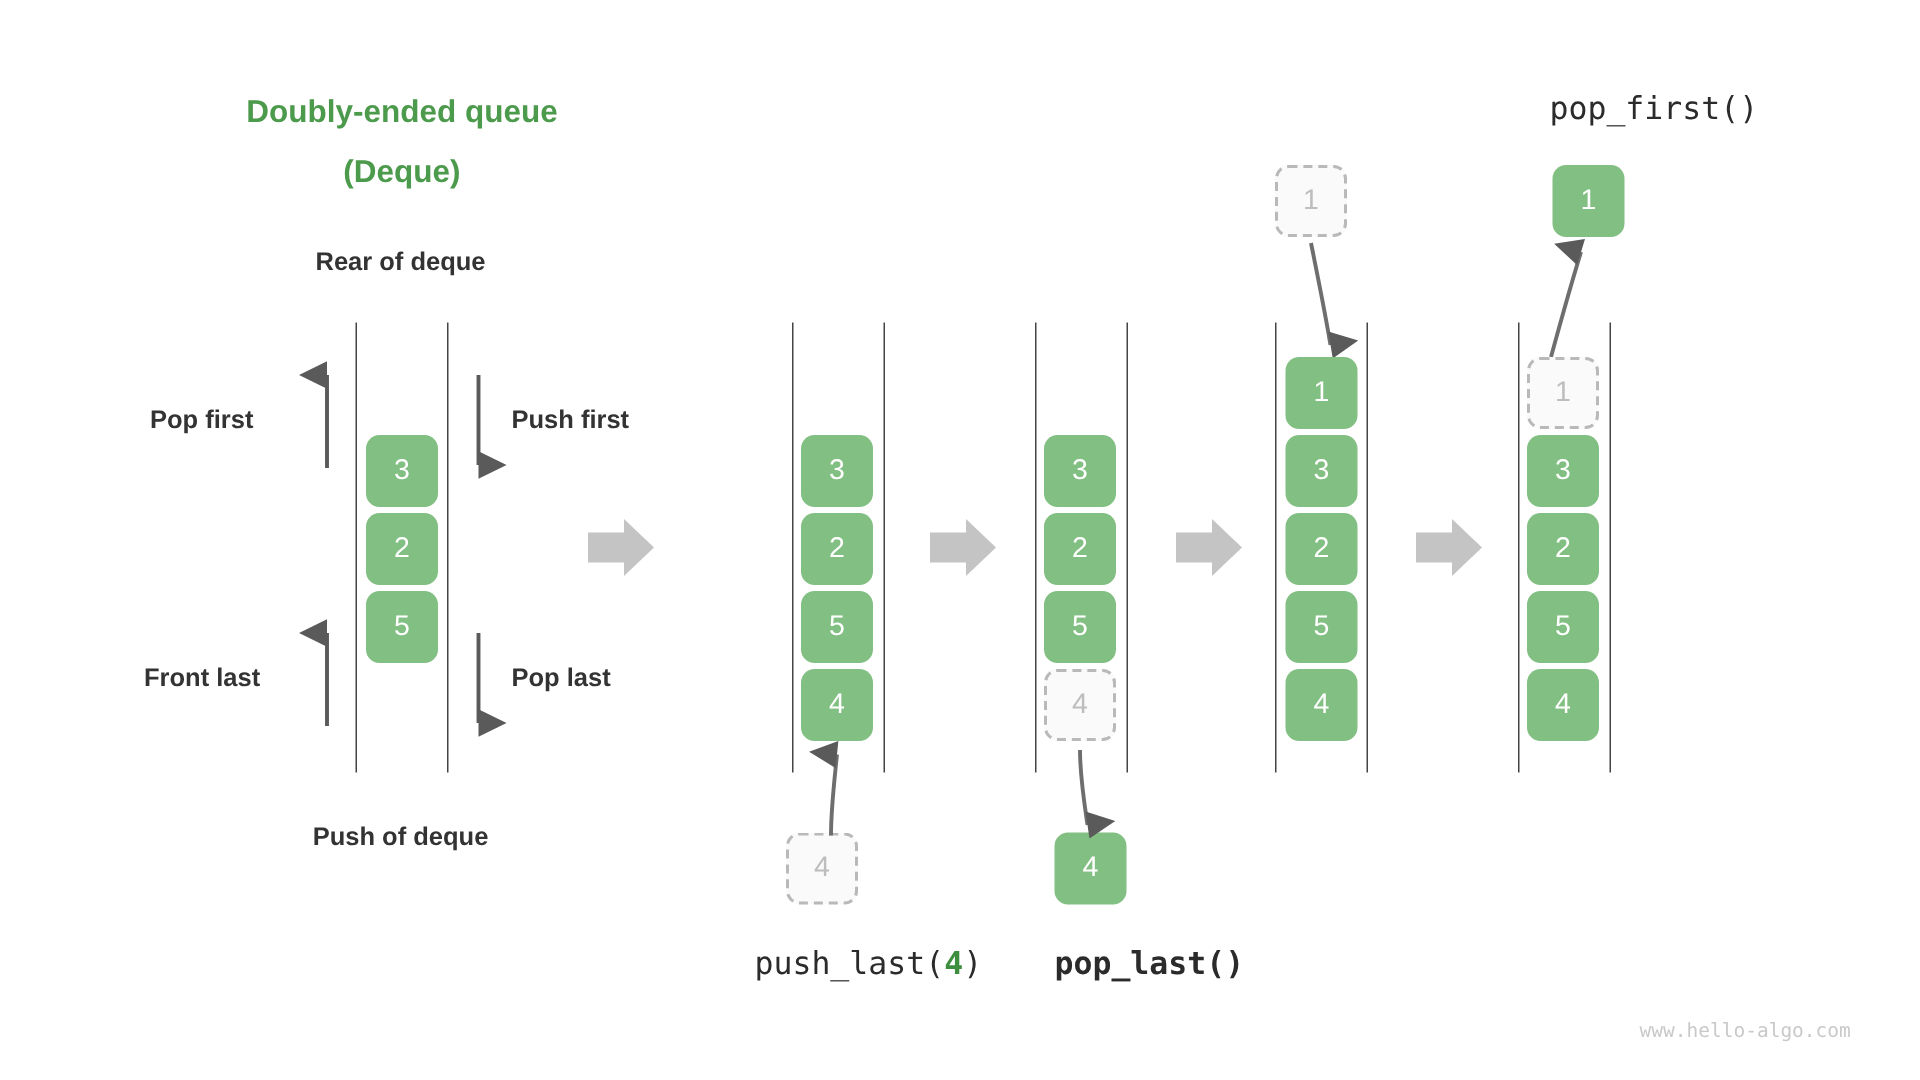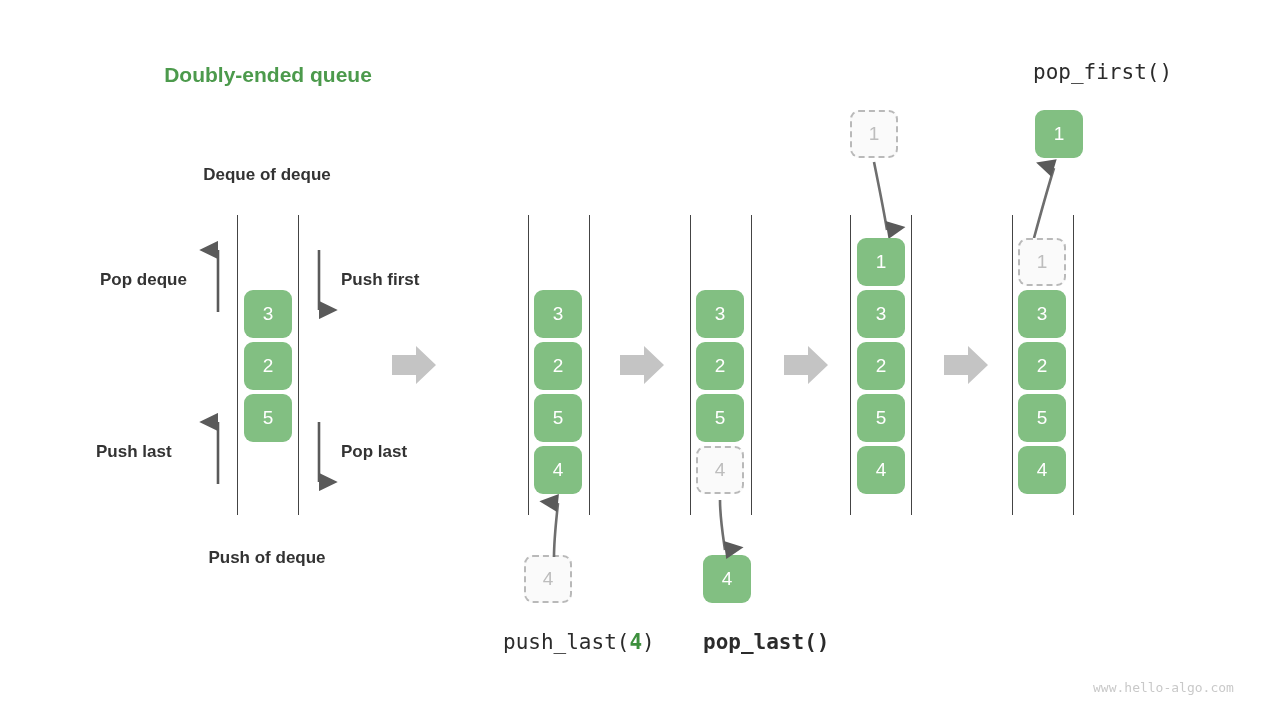--- a/index.html
+++ b/index.html
@@ -93,22 +93,23 @@
   }
 
   svg { overflow: visible; }
 </style>
 </head>
 <body>
 
 <div id="stage">
 
   <div class="abs title" style="left:148px; top:55px; width:240px;">Doubly-ended queue</div>
-
-  <div class="abs lbl-bold" style="left:167px; top:165px; width:200px;">Deque of deque</div>
+  <div class="abs title" style="left:148px; top:95px; width:240px;">(Deque)</div>
+
+  <div class="abs lbl-bold" style="left:167px; top:165px; width:200px;">Rear of deque</div>
   <div class="abs lbl-bold" style="left:167px; top:548px; width:200px;">Push of deque</div>
 
   <div class="abs rail" style="left:237px; top:215px; height:300px;"></div>
   <div class="abs rail" style="left:298px; top:215px; height:300px;"></div>
 
   <div class="abs" id="p0-boxes" style="left:244px; top:290px; display:flex; flex-direction:column; gap:4px;">
       <div class="box solid">3</div>
       <div class="box solid">2</div>
       <div class="box solid">5</div>
     </div>
@@ -117,31 +118,31 @@
     <defs>
       <marker id="ah-up" markerWidth="7" markerHeight="8" refX="3.5" refY="7.2" orient="auto">
         <path d="M0,7.2 L3.5,0 L7,7.2 Z" fill="#5a5a5a"></path>
       </marker>
       <marker id="ah-dn" markerWidth="7" markerHeight="8" refX="3.5" refY="7.2" orient="auto">
         <path d="M0,7.2 L3.5,0 L7,7.2 Z" fill="#5a5a5a"></path>
       </marker>
     </defs>
     <line x1="18" y1="72" x2="18" y2="10" stroke="#5a5a5a" stroke-width="2.6" marker-end="url(#ah-up)"></line>
   </svg>
-  <div class="abs lbl-op" style="left:100px; top:270px;">Pop deque</div>
+  <div class="abs lbl-op" style="left:100px; top:270px;">Pop first</div>
 
   <svg class="abs" style="left:303px; top:248px; width:40px; height:80px;">
     <line x1="16" y1="2" x2="16" y2="62" stroke="#5a5a5a" stroke-width="2.6" marker-end="url(#ah-dn)"></line>
   </svg>
   <div class="abs lbl-op" style="left:341px; top:270px;">Push first</div>
 
   <svg class="abs" style="left:200px; top:412px; width:40px; height:80px;">
     <line x1="18" y1="72" x2="18" y2="10" stroke="#5a5a5a" stroke-width="2.6" marker-end="url(#ah-up)"></line>
   </svg>
-  <div class="abs lbl-op" style="left:96px; top:442px;">Push last</div>
+  <div class="abs lbl-op" style="left:96px; top:442px;">Front last</div>
 
   <svg class="abs" style="left:303px; top:420px; width:40px; height:80px;">
     <line x1="16" y1="2" x2="16" y2="62" stroke="#5a5a5a" stroke-width="2.6" marker-end="url(#ah-dn)"></line>
   </svg>
   <div class="abs lbl-op" style="left:341px; top:442px;">Pop last</div>
 
   <svg class="abs" style="left:392px; top:346px; width:46px; height:40px;">
     <path d="M0,9 L24,9 L24,0 L44,19 L24,38 L24,29 L0,29 Z" fill="#c4c4c4"></path>
   </svg>
   <svg class="abs" style="left:620px; top:346px; width:46px; height:40px;">

